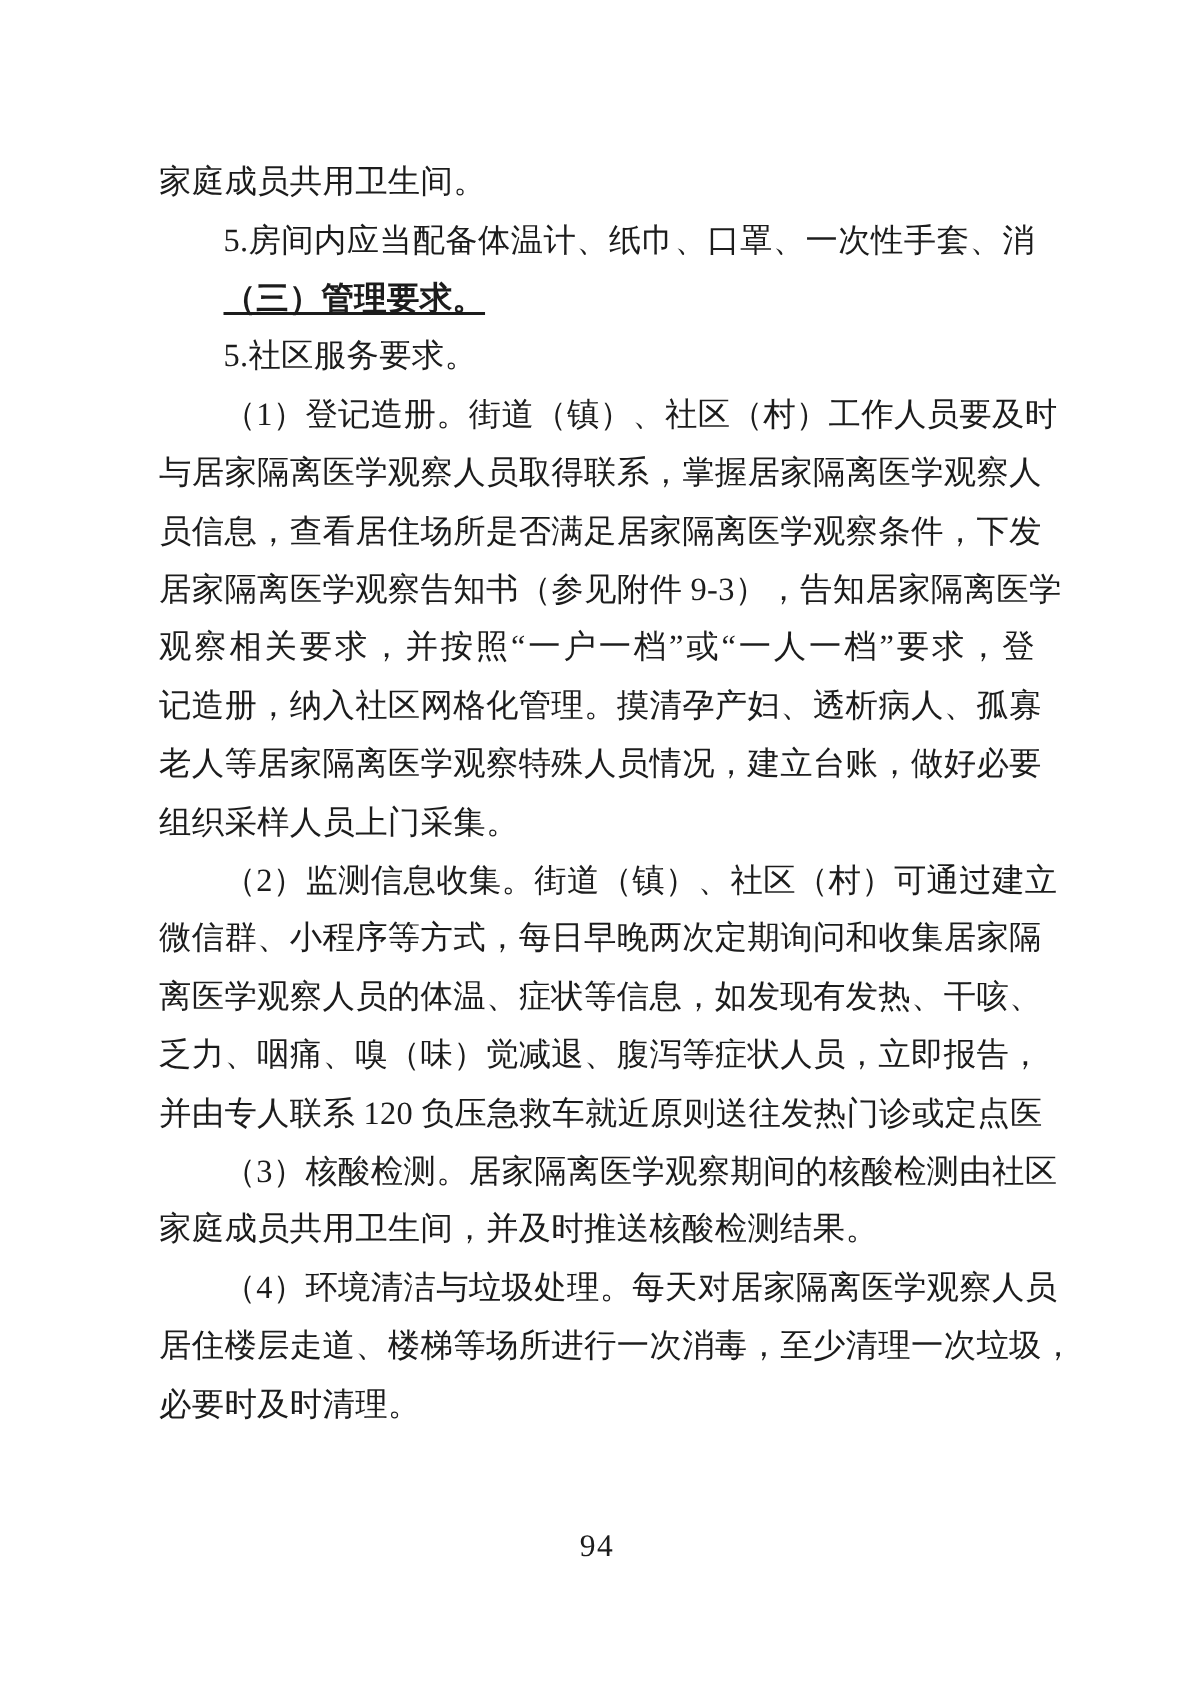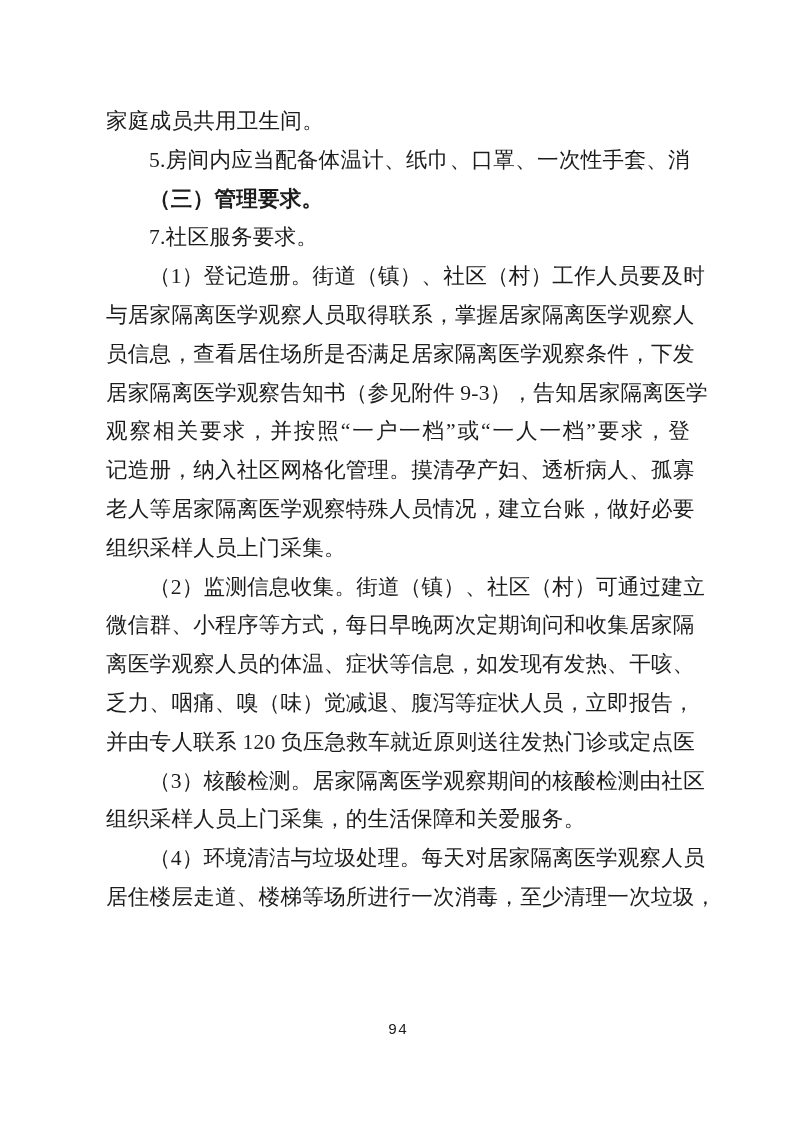--- a/index.html
+++ b/index.html
@@ -37,34 +37,35 @@
     display: flex;
     justify-content: space-between;
     align-items: baseline;
     white-space: normal;
   }
   .line.justify span {
     flex: 0 0 auto;
   }
   .line.bold {
     font-weight: 700;
+    text-decoration: underline;
   }
   .footer {
     position: absolute;
     left: 106px;
     top: 1020px;
     width: 584px;
     text-align: center;
   }
   .page-num {
-    font-size: 15px;
+    font-size: 21px;
     line-height: 20px;
     letter-spacing: 1px;
     color: #1c1c1c;
-    font-family: Liberation Mono, monospace;
+    font-family: Liberation Serif, serif;
   }
 </style>
 </head>
 <body>
 
 <div class="page">
   <main class="body-text">
       <div class="line">家庭成员共用卫生间。</div>
       <div class="line indent justify">
         <span>5</span>
@@ -88,21 +89,21 @@
         <span>、</span>
         <span>一</span>
         <span>次</span>
         <span>性</span>
         <span>手</span>
         <span>套</span>
         <span>、</span>
         <span>消</span>
       </div>
       <div class="line indent bold">（三）管理要求。</div>
-      <div class="line indent">7.社区服务要求。</div>
+      <div class="line indent">5.社区服务要求。</div>
       <div class="line indent justify">
         <span>（</span>
         <span>1</span>
         <span>）</span>
         <span>登</span>
         <span>记</span>
         <span>造</span>
         <span>册</span>
         <span>。</span>
         <span>街</span>
@@ -470,21 +471,21 @@
         <span>间</span>
         <span>的</span>
         <span>核</span>
         <span>酸</span>
         <span>检</span>
         <span>测</span>
         <span>由</span>
         <span>社</span>
         <span>区</span>
       </div>
-      <div class="line">组织采样人员上门采集，的生活保障和关爱服务。</div>
+      <div class="line">家庭成员共用卫生间，并及时推送核酸检测结果。</div>
       <div class="line indent justify">
         <span>（</span>
         <span>4</span>
         <span>）</span>
         <span>环</span>
         <span>境</span>
         <span>清</span>
         <span>洁</span>
         <span>与</span>
         <span>垃</span>
@@ -529,17 +530,18 @@
         <span>至</span>
         <span>少</span>
         <span>清</span>
         <span>理</span>
         <span>一</span>
         <span>次</span>
         <span>垃</span>
         <span>圾</span>
         <span>，</span>
       </div>
+      <div class="line">必要时及时清理。</div>
     </main>
   <footer class="footer">
     <span class="page-num">94</span>
   </footer>
 </div>
 
 </body></html>

